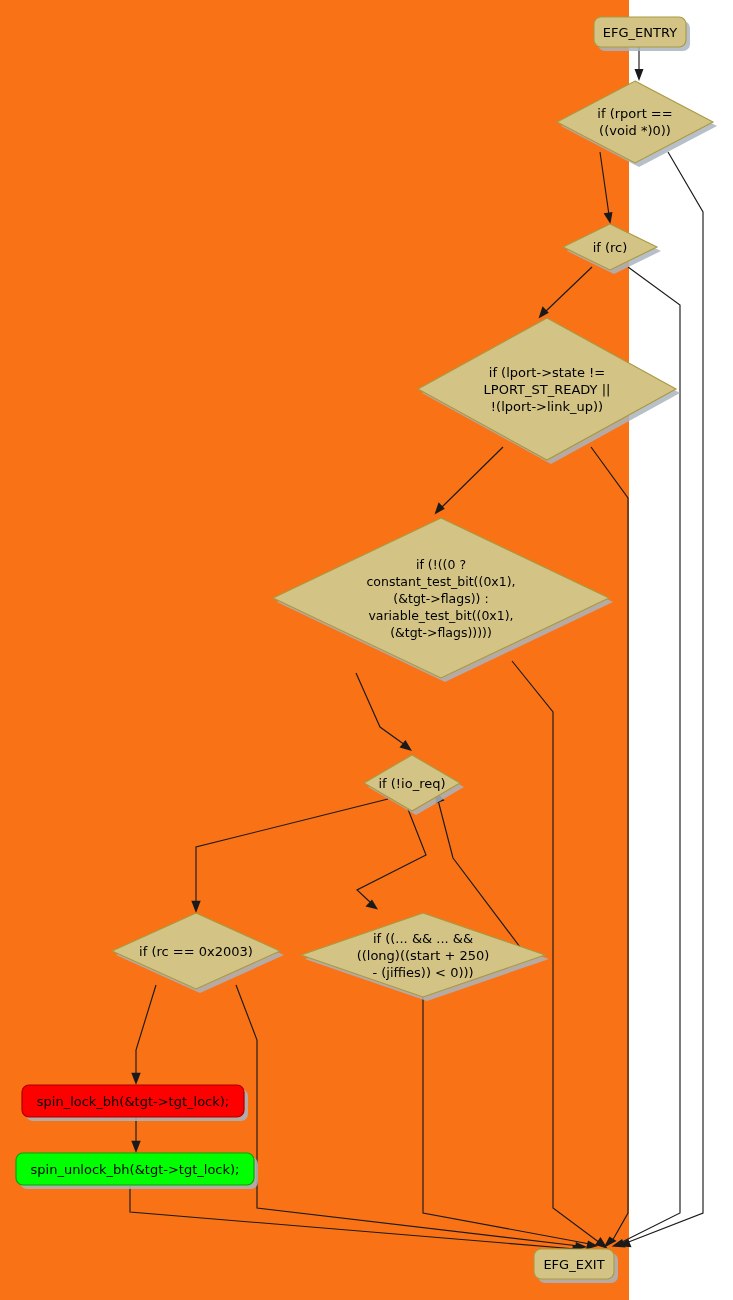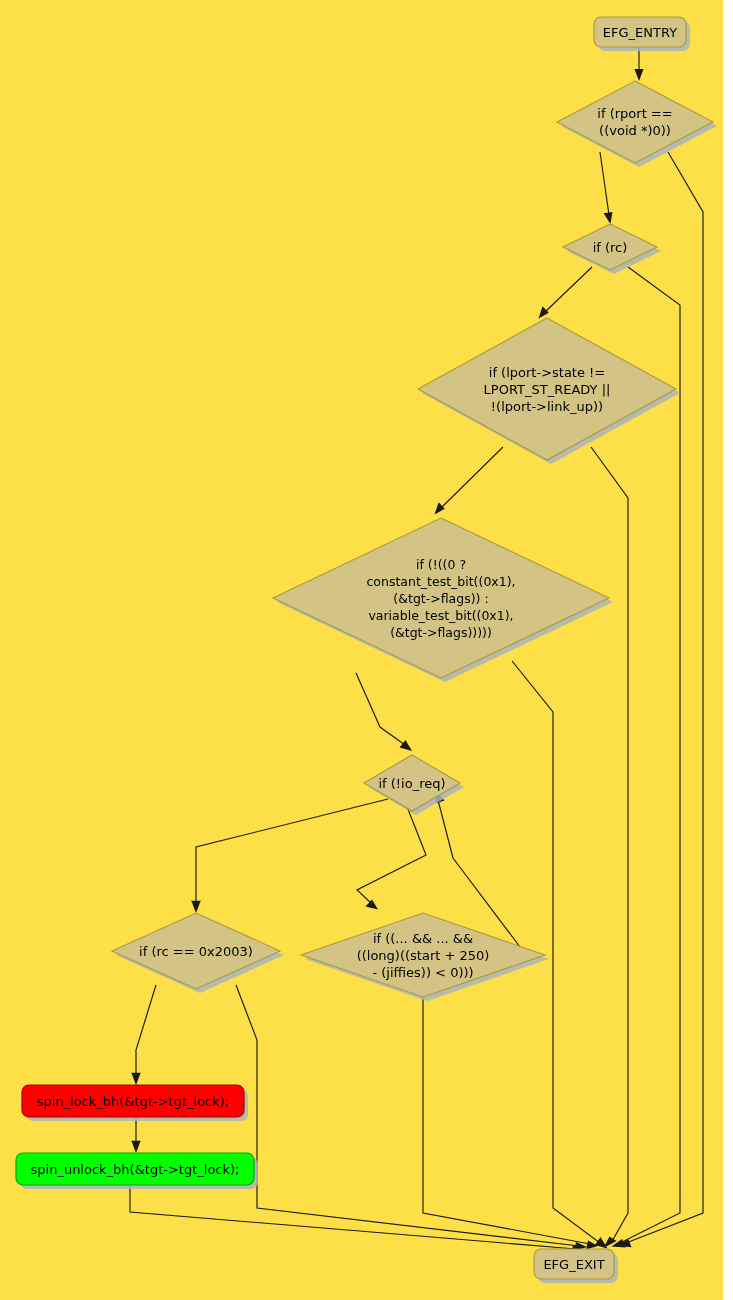--- a/index.html
+++ b/index.html
@@ -8,23 +8,23 @@
     background: #ffffff;
   }
   body {
     width: 733px;
     height: 1300px;
     overflow: hidden;
     font-family: "DejaVu Sans", sans-serif;
   }
   #diagram-root {
     position: relative;
-    width: 723px;
+    width: 629px;
     height: 1300px;
-    background: #fde047;
+    background: #f97316;
   }
   svg#flow {
     display: block;
     width: 733px;
     height: 1300px;
   }
   .node-text {
     font-family: "DejaVu Sans", sans-serif;
     font-size: 13px;
     fill: #000000;

